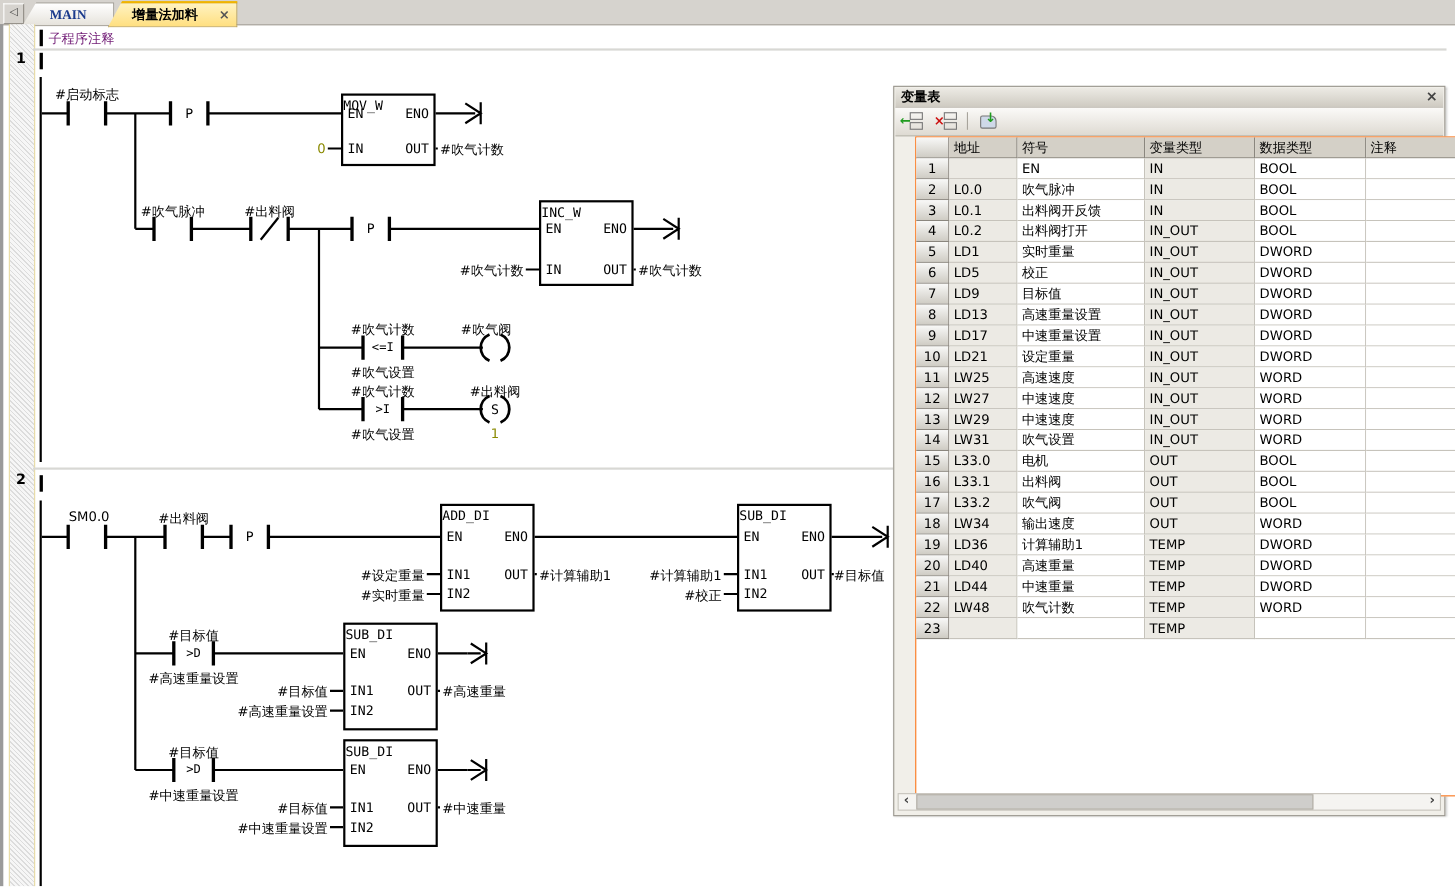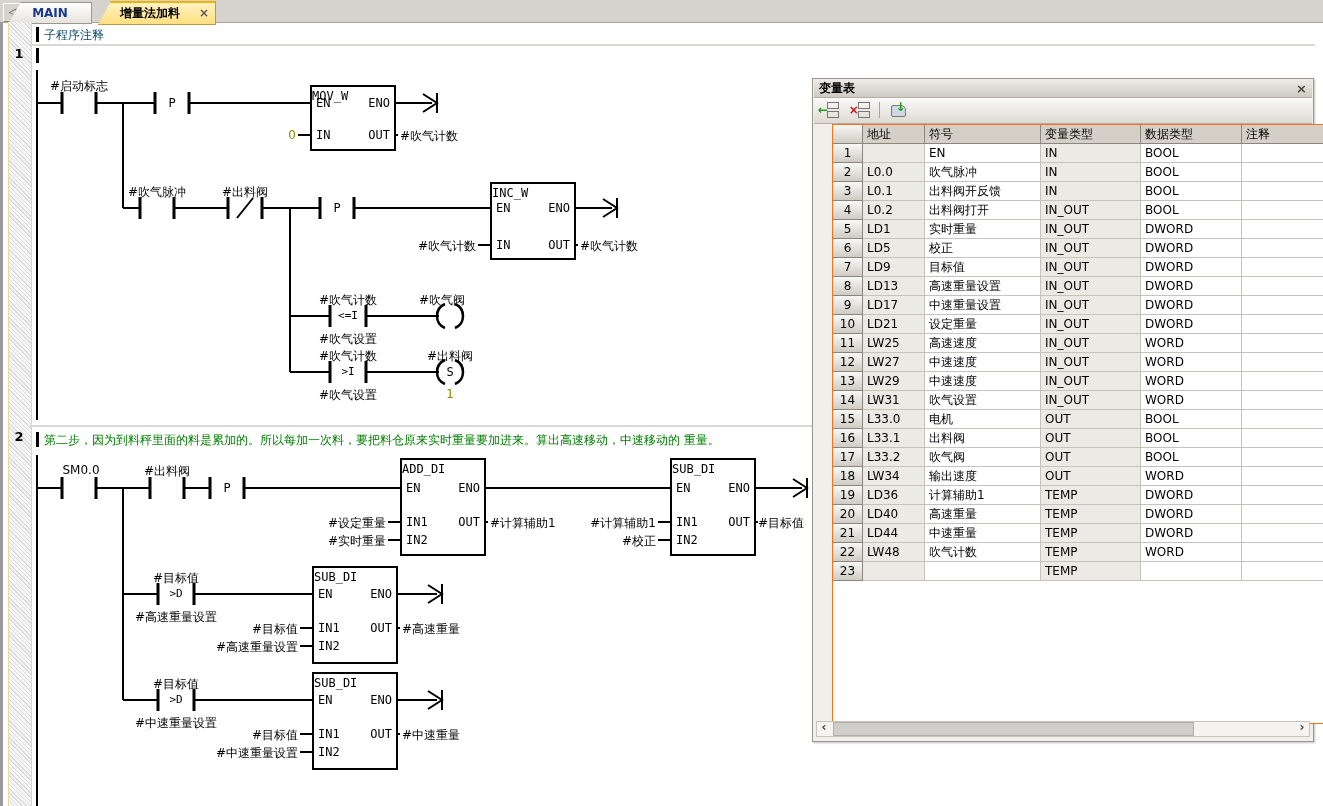--- a/index.html
+++ b/index.html
@@ -6,34 +6,34 @@
   .screen{position:relative;width:1323px;height:806px;background:#fff;overflow:hidden;
           font-family:"DejaVu Sans",sans-serif;font-size:12px;color:#000;}
   
   .tabbar{position:absolute;left:0;top:0;width:1323px;height:22px;background:#d6d3ce;
           border-bottom:1px solid #a8a49c;}
   .tab-scroll{position:absolute;left:3px;top:3px;width:17px;height:17px;background:#d6d3ce;
           border:1px solid #8f8b84;border-top-color:#fff;border-left-color:#fff;
           font-size:10px;line-height:15px;text-align:center;color:#444;}
   .tab{position:absolute;top:2px;height:20px;line-height:20px;text-align:center;
        clip-path:polygon(13px 0,100% 0,100% 100%,0 100%);}
-  .tab.main{left:8px;width:82px;background:linear-gradient(#ffffff,#e6e3dc);
-       color:#1a3a8c;font-weight:bold;border:1px solid #9a968e;}
+  .tab.main{left:20px;width:82px;background:linear-gradient(#ffffff,#e6e3dc);
+       color:#1a3a8c;font-weight:bold;border:1px solid #9a968e;font-family:Liberation Serif, serif;}
   .tab.active{left:98px;width:116px;top:1px;height:21px;font-weight:bold;color:#000;
        background:linear-gradient(#fff3c2,#ffdf80);border:1px solid #b89b4a;border-top:2px solid #f0b400;}
   .tab-close{position:absolute;right:6px;top:0;color:#555;font-weight:bold;font-size:12px;}
   
   .frameedge{position:absolute;left:0;top:22px;width:3px;height:784px;background:#9a9a9a;}
   .gutter{position:absolute;left:8px;top:22px;width:22px;height:784px;
           background:repeating-linear-gradient(45deg,#dcdcdc 0 1px,#f6f6f6 1px 3px);
           border-left:1px solid #e6d9a0;border-right:1px solid #e6d9a0;}
   .netnum{position:absolute;width:22px;text-align:center;font-weight:bold;font-size:13px;color:#000;}
   .hsep{position:absolute;height:2px;background:#d8d8d4;}
   .cbar{position:absolute;width:3px;height:15px;background:#000;}
-  .pcomment{position:absolute;color:#0c4a6e;font-size:12px;white-space:nowrap;}
+  .pcomment{position:absolute;color:#701a75;font-size:12px;white-space:nowrap;}
   .ncomment{position:absolute;color:#008000;font-size:12px;white-space:nowrap;}
   
   svg.wires{position:absolute;left:0;top:0;}
   .llabel{position:absolute;width:120px;text-align:center;font-size:12px;color:#000;white-space:nowrap;}
   .lout{position:absolute;width:130px;text-align:left;font-size:12px;color:#000;white-space:nowrap;}
   .lin{position:absolute;width:110px;text-align:right;font-size:12px;color:#000;white-space:nowrap;}
   .lglyph{position:absolute;width:20px;text-align:center;
           font-family:"DejaVu Sans Mono",monospace;font-size:12px;color:#000;}
   .lop{position:absolute;width:40px;text-align:center;
           font-family:"DejaVu Sans Mono",monospace;font-size:11px;color:#000;}
@@ -99,21 +99,20 @@
   <div class="gutter"></div>
   <div class="netnum" style="left:8px;top:46px;">1</div>
   <div class="netnum" style="left:8px;top:429px;">2</div>
   <div class="hsep" style="left:30px;top:44px;width:1285px;"></div>
   <div class="hsep" style="left:30px;top:425px;width:782px;"></div>
 
   <div class="cbar" style="left:36px;top:27px;"></div>
   <div class="pcomment" style="left:44px;top:27px;">子程序注释</div>
   <div class="cbar" style="left:36px;top:48px;"></div>
   <div class="cbar" style="left:36px;top:432px;"></div>
-  <div class="ncomment" style="left:44px;top:432px;">第二步，因为到料秤里面的料是累加的。所以每加一次料，要把料仓原来实时重量要加进来。算出高速移动，中速移动的 重量。</div>
 
   <svg class="wires" width="1323" height="806" viewBox="0 0 1323 806">
     <g stroke="#000" stroke-width="2" fill="none">
       <path d="M37 70 V420"></path>
         <path d="M37 455 V806"></path>
     </g>
     <g stroke="#000" stroke-width="2" fill="none">
 
       <path d="M38 103 H62 M96 103 H155 M189 103 H310 M123 103 V208"></path>
       <path d="M298 135 H310 M392 135 H398 M392 103 H420"></path>

